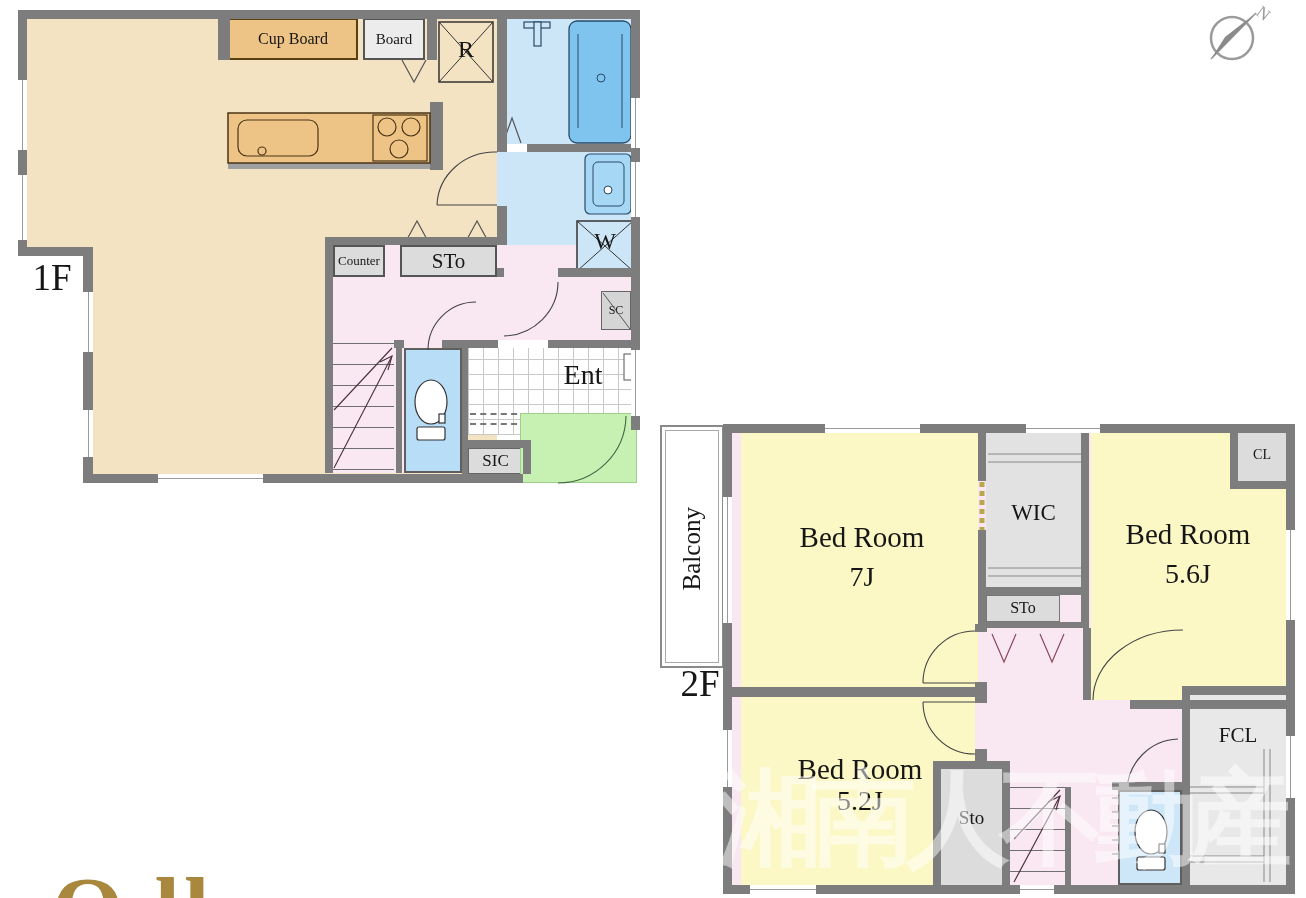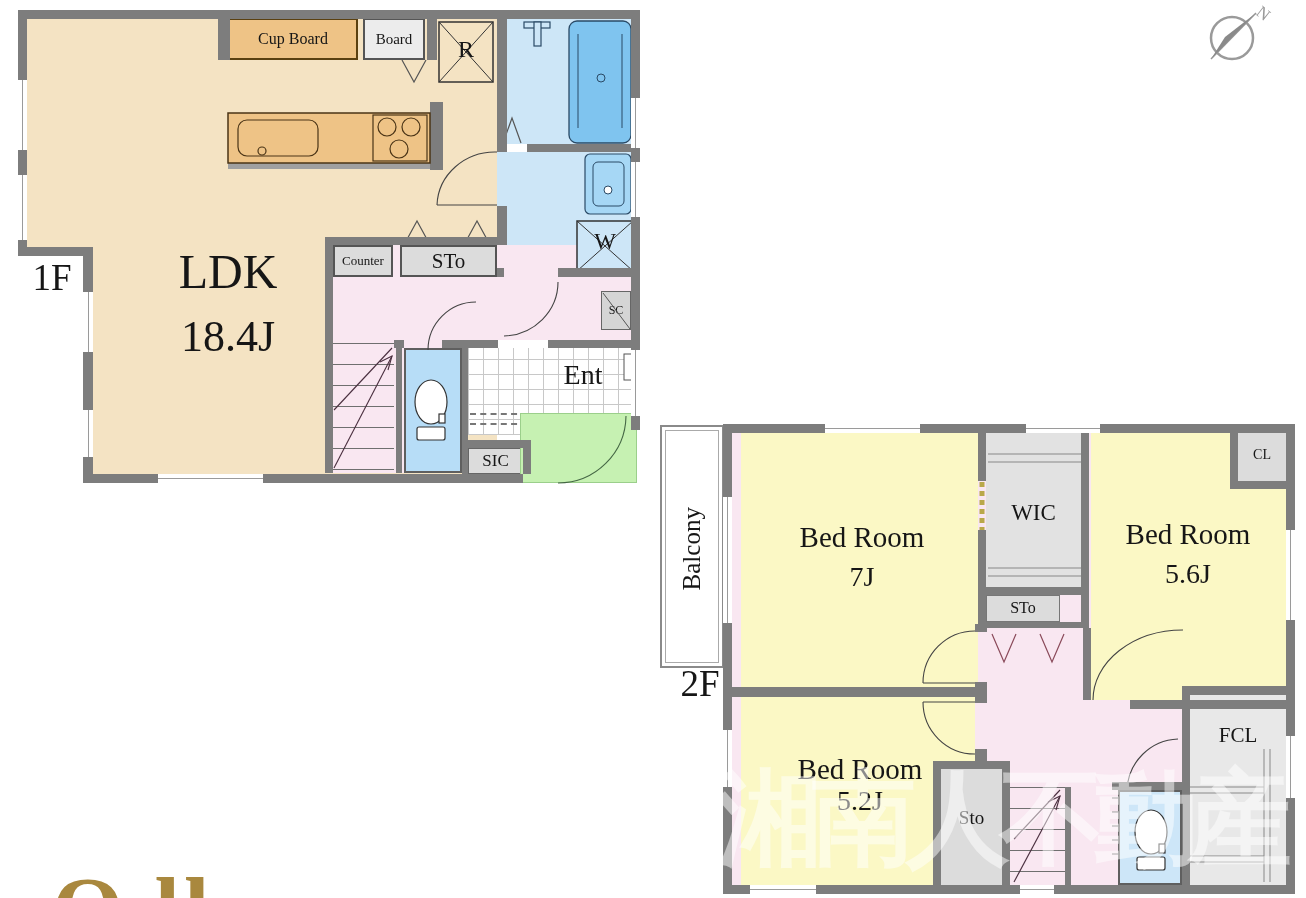--- a/index.html
+++ b/index.html
@@ -64,21 +64,21 @@
   <div class="room" style="left:583px;top:281px;width:30px;height:39px;background:#d5d5d5;border:1px solid #666;">
     <div class="lbl" style="font-size:12px;line-height:36px;">SC</div>
   </div>
 
   <div class="furn" style="left:210px;top:8px;width:130px;height:42px;background:#eec386;border-color:#5a4010;">
     <div class="lbl" style="font-size:16px;line-height:38px;">Cup Board</div>
   </div>
   <div class="furn" style="left:345px;top:8px;width:62px;height:42px;background:#ececec;border-color:#555;">
     <div class="lbl" style="font-size:15px;line-height:38px;">Board</div>
   </div>
-  <div class="furn" style="left:315px;top:235px;width:60px;height:32px;background:#dcdcdc;border-color:#555;">
+  <div class="furn" style="left:315px;top:235px;width:52px;height:32px;background:#dcdcdc;border-color:#555;">
     <div class="lbl" style="font-size:13px;line-height:28px;">Counter</div>
   </div>
   <div class="furn" style="left:382px;top:235px;width:97px;height:32px;background:#dcdcdc;border-color:#555;">
     <div class="lbl" style="font-size:21px;line-height:28px;">STo</div>
   </div>
 
   <svg width="622" height="473" viewBox="0 0 622 473">
 
     <g>
       <rect x="421" y="12" width="54" height="60" fill="#f4e3c3" stroke="#333" stroke-width="1.5"></rect>
@@ -185,24 +185,20 @@
 
   <div class="winV" style="left:0;top:70px;width:9px;height:70px;"></div>
   <div class="winV" style="left:0;top:165px;width:9px;height:65px;"></div>
   <div class="winV" style="left:65px;top:282px;width:10px;height:60px;"></div>
   <div class="winV" style="left:65px;top:400px;width:10px;height:47px;"></div>
   <div class="winH" style="left:140px;top:464px;width:105px;height:9px;"></div>
   <div class="winV" style="left:613px;top:88px;width:9px;height:50px;"></div>
   <div class="winV" style="left:613px;top:152px;width:9px;height:55px;"></div>
   <div class="winV" style="left:613px;top:340px;width:9px;height:66px;"></div>
 
-  <div class="lbl abs" style="left:95px;top:236px;width:230px;">
-    <div style="font-size:48px;">LDK</div>
-    <div style="font-size:44px;margin-top:14px;">18.4J</div>
-  </div>
   <div class="lbl abs" style="left:421px;top:26px;width:54px;font-size:24px;">R</div>
   <div class="lbl abs" style="left:559px;top:219px;width:56px;font-size:23px;">W</div>
   <div class="lbl abs" style="left:525px;top:350px;width:80px;font-size:28px;">Ent</div>
 </div>
 
 <div class="lbl abs" style="left:22px;top:258px;width:60px;font-size:37px;z-index:5;">1F</div>
 
 <div class="abs" id="floor2" style="left:660px;top:424px;width:635px;height:470px;">
 
   <div class="room" style="left:0;top:1px;width:64px;height:243px;border:2px solid #8a8a8a;background:#fff;">

